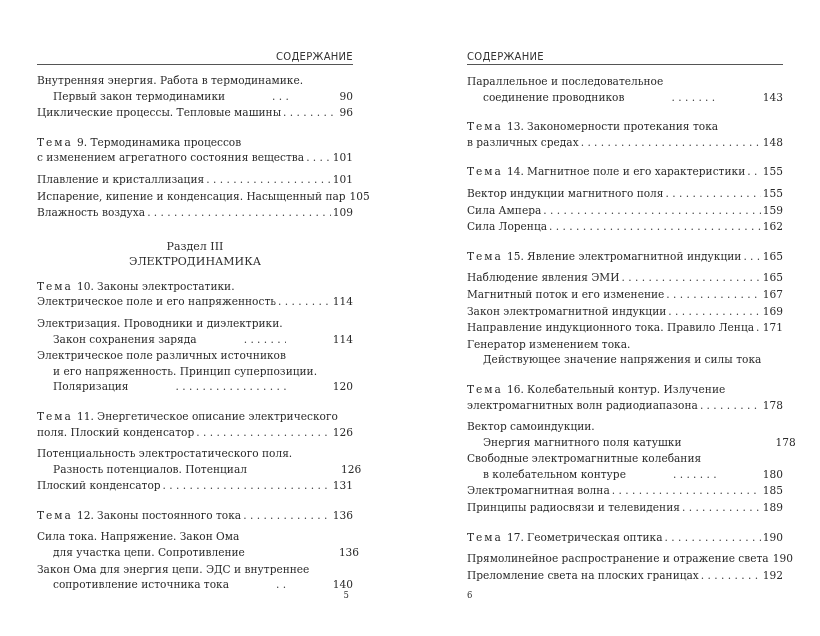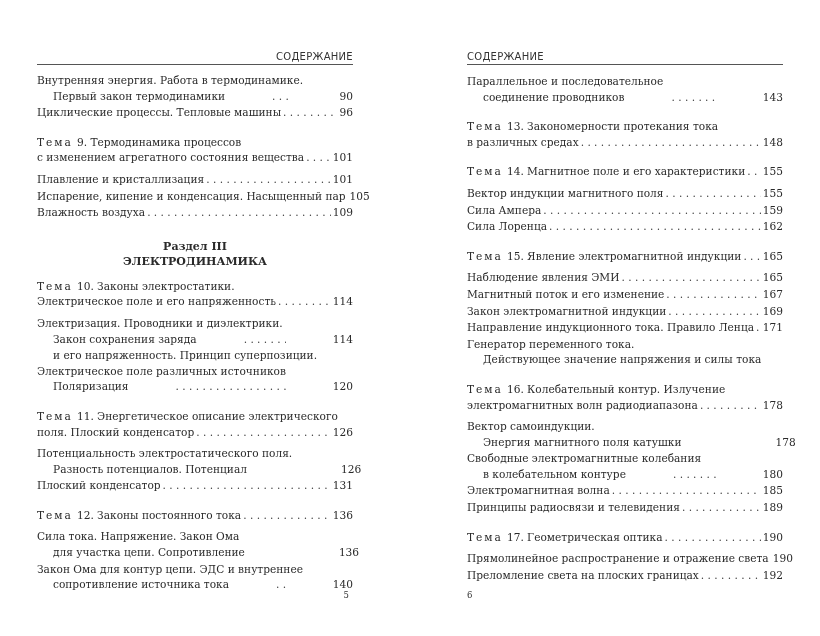--- a/index.html
+++ b/index.html
@@ -73,21 +73,21 @@
       letter-spacing: 0;
       word-spacing: 0;
     }
     .line .pg { flex: 0 0 auto; }
 
     .bold { font-weight: normal; }
     .tema-word { letter-spacing: 2px; margin-right: 4px; }
 
     .section-heading {
       text-align: center;
-      font-weight: bold;
+      font-weight: normal;
       font-size: 11px;
       line-height: 15px;
       margin-top: 18px;
       margin-bottom: 10px;
     }
 
     .page-number {
       position: absolute;
       top: 590px;
       font-size: 8.5px;
@@ -174,26 +174,26 @@
       <div class="line">
           <span class="text">Электризация. Проводники и диэлектрики.</span>
         </div>
       <div class="line indent">
           <span class="text">Закон сохранения заряда</span>
           <span class="dots"></span>
           <span class="pg">114</span>
         </div>
     </div>
     <div class="entry">
+      <div class="line">
+          <span class="text">Электрическое поле различных источников</span>
+        </div>
       <div class="line indent">
           <span class="text">и его напряженность. Принцип суперпозиции.</span>
         </div>
-      <div class="line">
-          <span class="text">Электрическое поле различных источников</span>
-        </div>
       <div class="line indent">
           <span class="text">Поляризация</span>
           <span class="dots"></span>
           <span class="pg">120</span>
         </div>
     </div>
 
     <div class="entry gap-top bold">
       <div class="line">
           <span class="text"><span class="tema-word">Тема</span><span>11. Энергетическое описание электрического</span></span>
@@ -234,21 +234,21 @@
           <span class="text">Сила тока. Напряжение. Закон Ома</span>
         </div>
       <div class="line indent">
           <span class="text">для участка цепи. Сопротивление</span>
           <span class="dots"></span>
           <span class="pg">136</span>
         </div>
     </div>
     <div class="entry">
       <div class="line">
-          <span class="text">Закон Ома для контур цепи. ЭДС и внутреннее</span>
+          <span class="text">Закон Ома для энергия цепи. ЭДС и внутреннее</span>
         </div>
       <div class="line indent">
           <span class="text">сопротивление источника тока</span>
           <span class="dots"></span>
           <span class="pg">140</span>
         </div>
     </div>
   </div>
 
   <div class="page-number">5</div>
@@ -341,21 +341,21 @@
     </div>
     <div class="entry">
       <div class="line">
           <span class="text">Направление индукционного тока. Правило Ленца</span>
           <span class="dots"></span>
           <span class="pg">171</span>
         </div>
     </div>
     <div class="entry">
       <div class="line">
-          <span class="text">Генератор переменного тока.</span>
+          <span class="text">Генератор изменением тока.</span>
         </div>
       <div class="line indent">
           <span class="text">Действующее значение напряжения и силы тока</span>
           <span class="dots"></span>
           <span class="pg">175</span>
         </div>
     </div>
 
     <div class="entry gap-top bold">
       <div class="line">

